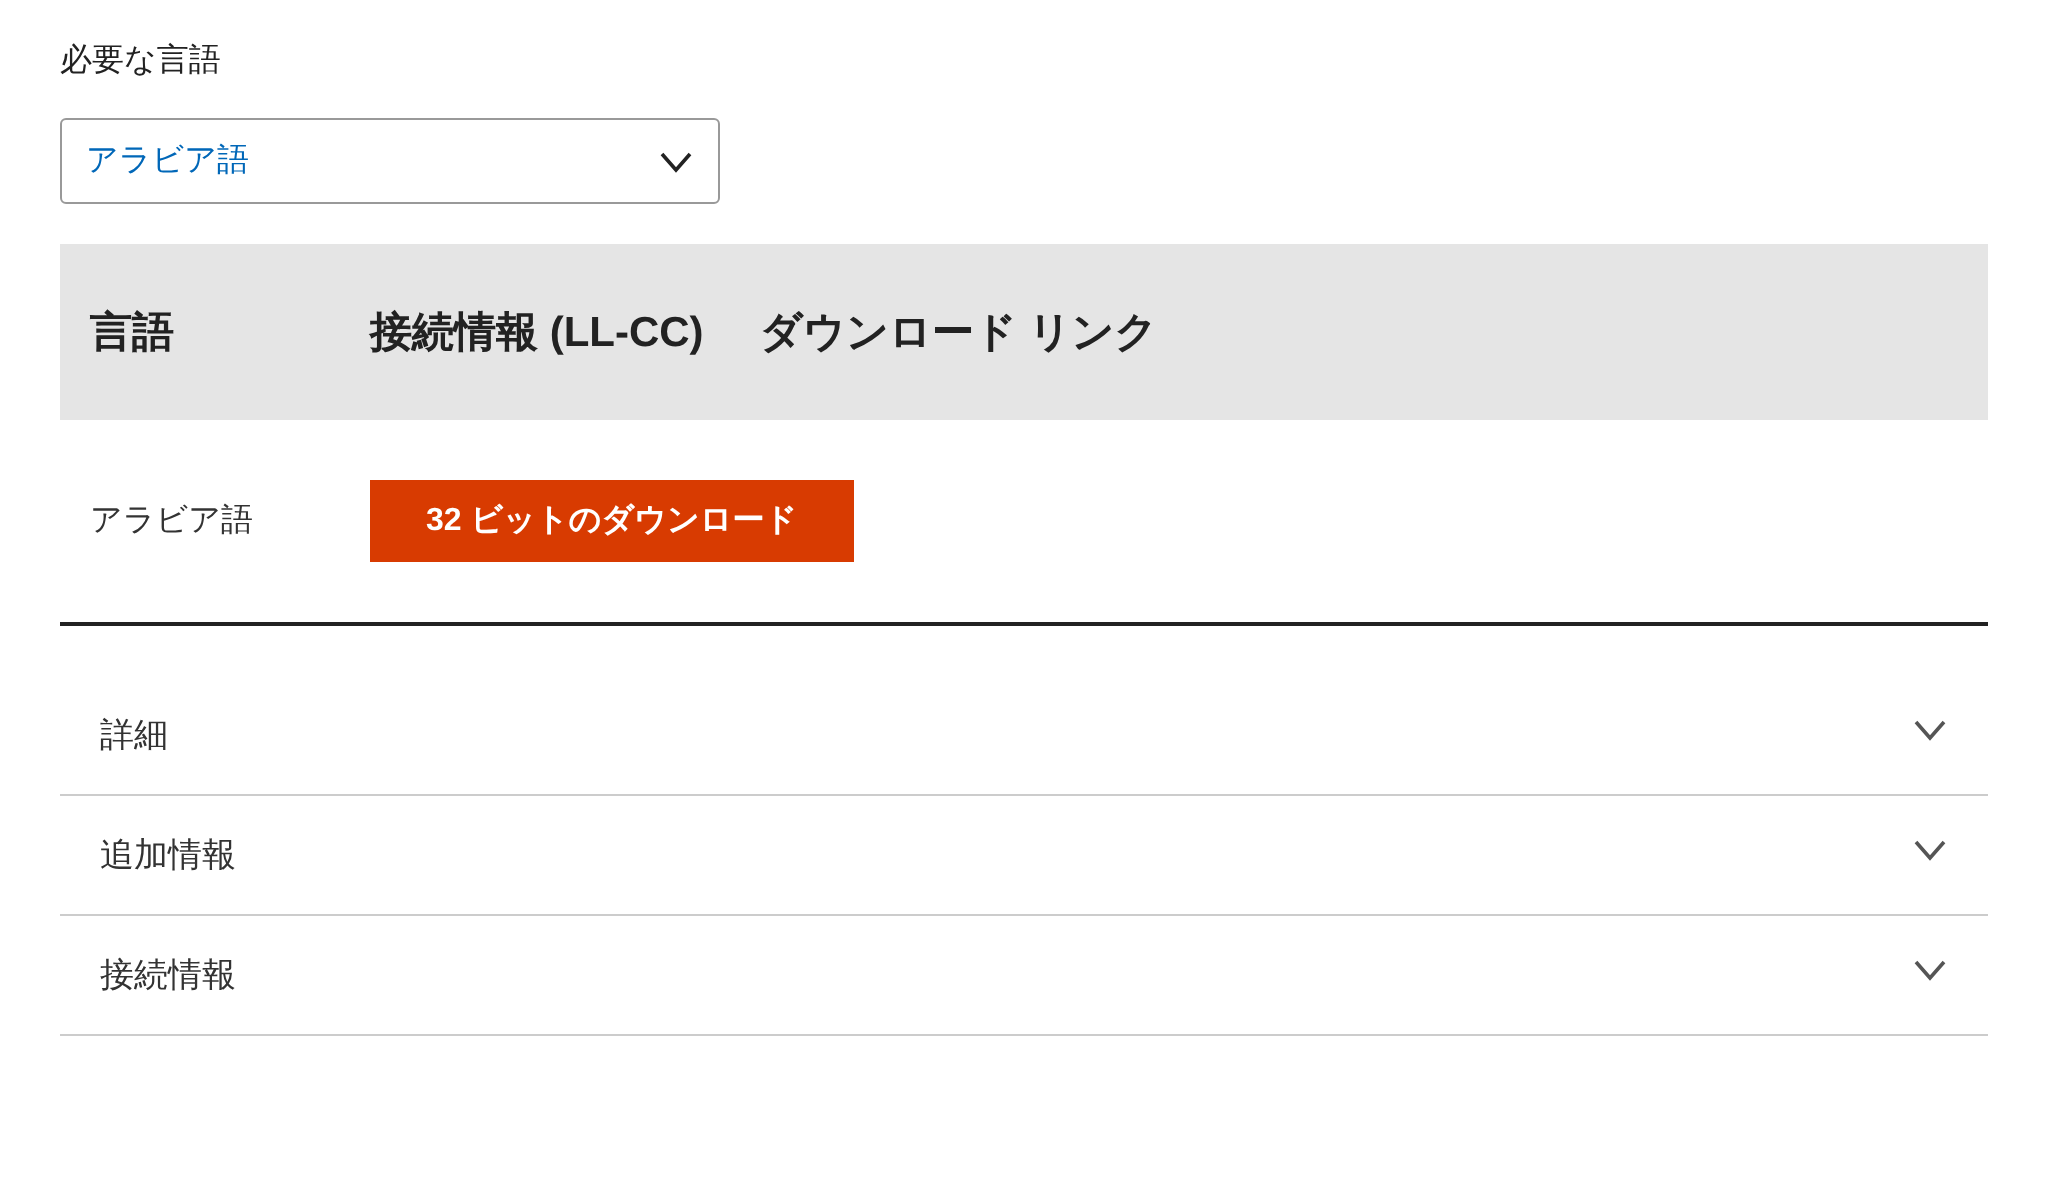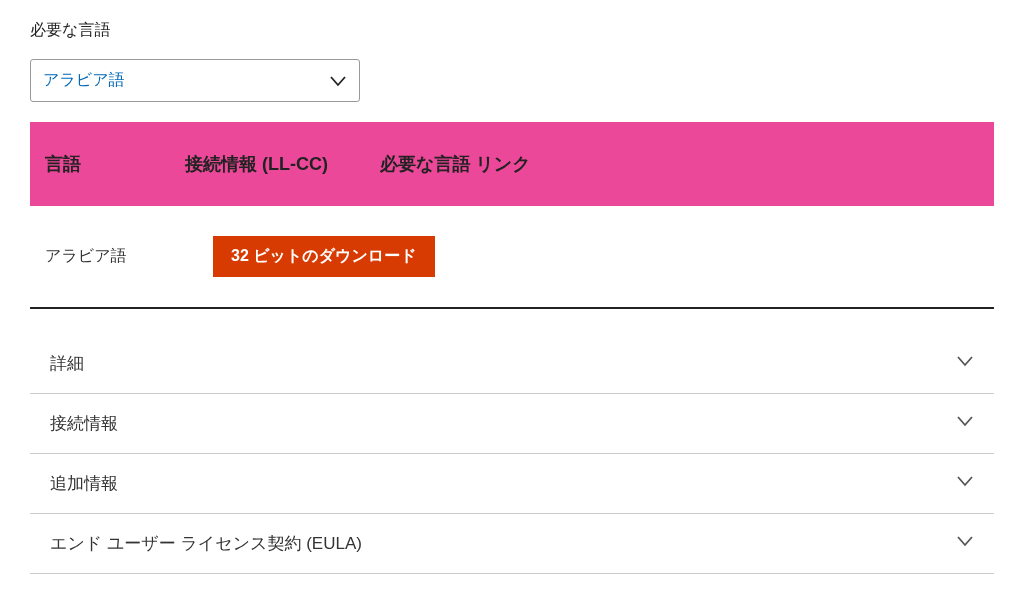--- a/index.html
+++ b/index.html
@@ -31,26 +31,26 @@
       font-size: 16px;
     }
     .dropdown .chev {
       display: inline-block;
     }
     .chev svg { display: block; }
     .table-wrap {
       margin-top: 20px;
     }
     .thead {
-      background: #ec4899;
+      background: #e5e5e5;
       display: flex;
       align-items: flex-end;
       padding: 30px 15px;
       font-weight: bold;
-      font-size: 18px;
+      font-size: 21px;
       color: #222;
     }
     .col-lang { width: 140px; flex-shrink: 0; }
     .col-cult { width: 195px; flex-shrink: 0; }
     .col-dl { flex: 1; }
     .trow {
       display: flex;
       align-items: center;
       padding: 30px 9px 30px 15px;
       border-bottom: 2px solid #222;
@@ -59,26 +59,25 @@
     }
     .dl-cell {
       flex: 1;
       display: flex;
       gap: 80px;
     }
     .dl-btn {
       background: #d83b01;
       color: #fff;
       border: none;
-      padding: 10px 18px;
+      padding: 10px 28px;
       font-size: 16px;
       font-weight: bold;
       cursor: pointer;
       font-family: inherit;
-      margin-left: 28px;
     }
     .accordion {
       margin-top: 25px;
       text-align: right;
     }
     .acc-item {
       display: flex;
       justify-content: space-between;
       align-items: center;
       padding: 18px 20px;
@@ -103,57 +102,49 @@
     <svg width="18" height="18" viewBox="0 0 18 18">
         <path d="M2 5 L9 13 L16 5" fill="none" stroke="#222" stroke-width="1.8"></path>
       </svg>
   </span>
 </div>
 
 <div class="table-wrap">
   <div class="thead">
     <div class="col-lang">言語</div>
     <div class="col-cult">接続情報 (LL-CC)</div>
-    <div class="col-dl">必要な言語 リンク</div>
+    <div class="col-dl">ダウンロード リンク</div>
   </div>
   <div class="trow">
     <div class="col-lang">アラビア語</div>
     <div class="dl-cell">
       <button class="dl-btn">32 ビットのダウンロード</button>
     </div>
   </div>
 </div>
 
 <div class="accordion">
   <div class="acc-item">
     <span>詳細</span>
     <span>
       <svg width="18" height="18" viewBox="0 0 18 18">
           <path d="M2 5 L9 13 L16 5" fill="none" stroke="#555" stroke-width="1.8"></path>
         </svg>
     </span>
   </div>
   <div class="acc-item">
-    <span>接続情報</span>
-    <span>
-      <svg width="18" height="18" viewBox="0 0 18 18">
-          <path d="M2 5 L9 13 L16 5" fill="none" stroke="#555" stroke-width="1.8"></path>
-        </svg>
-    </span>
-  </div>
-  <div class="acc-item">
     <span>追加情報</span>
     <span>
       <svg width="18" height="18" viewBox="0 0 18 18">
           <path d="M2 5 L9 13 L16 5" fill="none" stroke="#555" stroke-width="1.8"></path>
         </svg>
     </span>
   </div>
   <div class="acc-item">
-    <span>エンド ユーザー ライセンス契約 (EULA)</span>
+    <span>接続情報</span>
     <span>
       <svg width="18" height="18" viewBox="0 0 18 18">
           <path d="M2 5 L9 13 L16 5" fill="none" stroke="#555" stroke-width="1.8"></path>
         </svg>
     </span>
   </div>
 </div>
 
 
 

